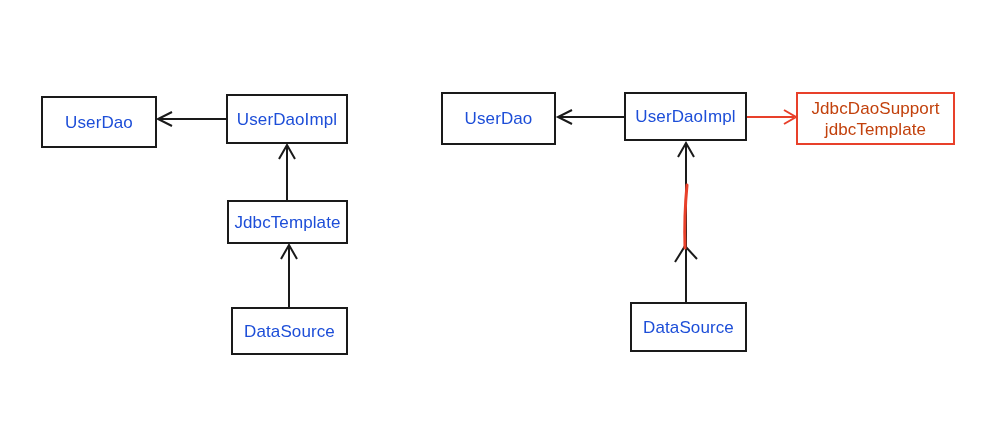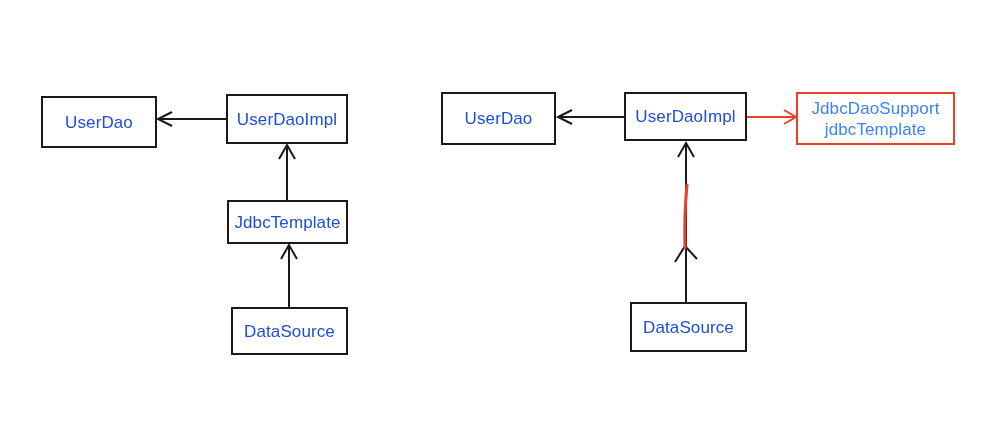--- a/index.html
+++ b/index.html
@@ -31,21 +31,21 @@
     align-items: center;
     justify-content: center;
     color: #1d4ed8;
     font-size: 17px;
     line-height: 21px;
     letter-spacing: 0.1px;
     white-space: nowrap;
   }
   .node-box.accent {
     border-color: #e8402a;
-    color: #3b82f6;
+    color: #c2410c;
   }
   .node-label {
     display: block;
   }
 </style>
 </head>
 <body>
 
 <svg id="diagram-canvas" viewBox="0 0 1000 429" xmlns="http://www.w3.org/2000/svg">
 

